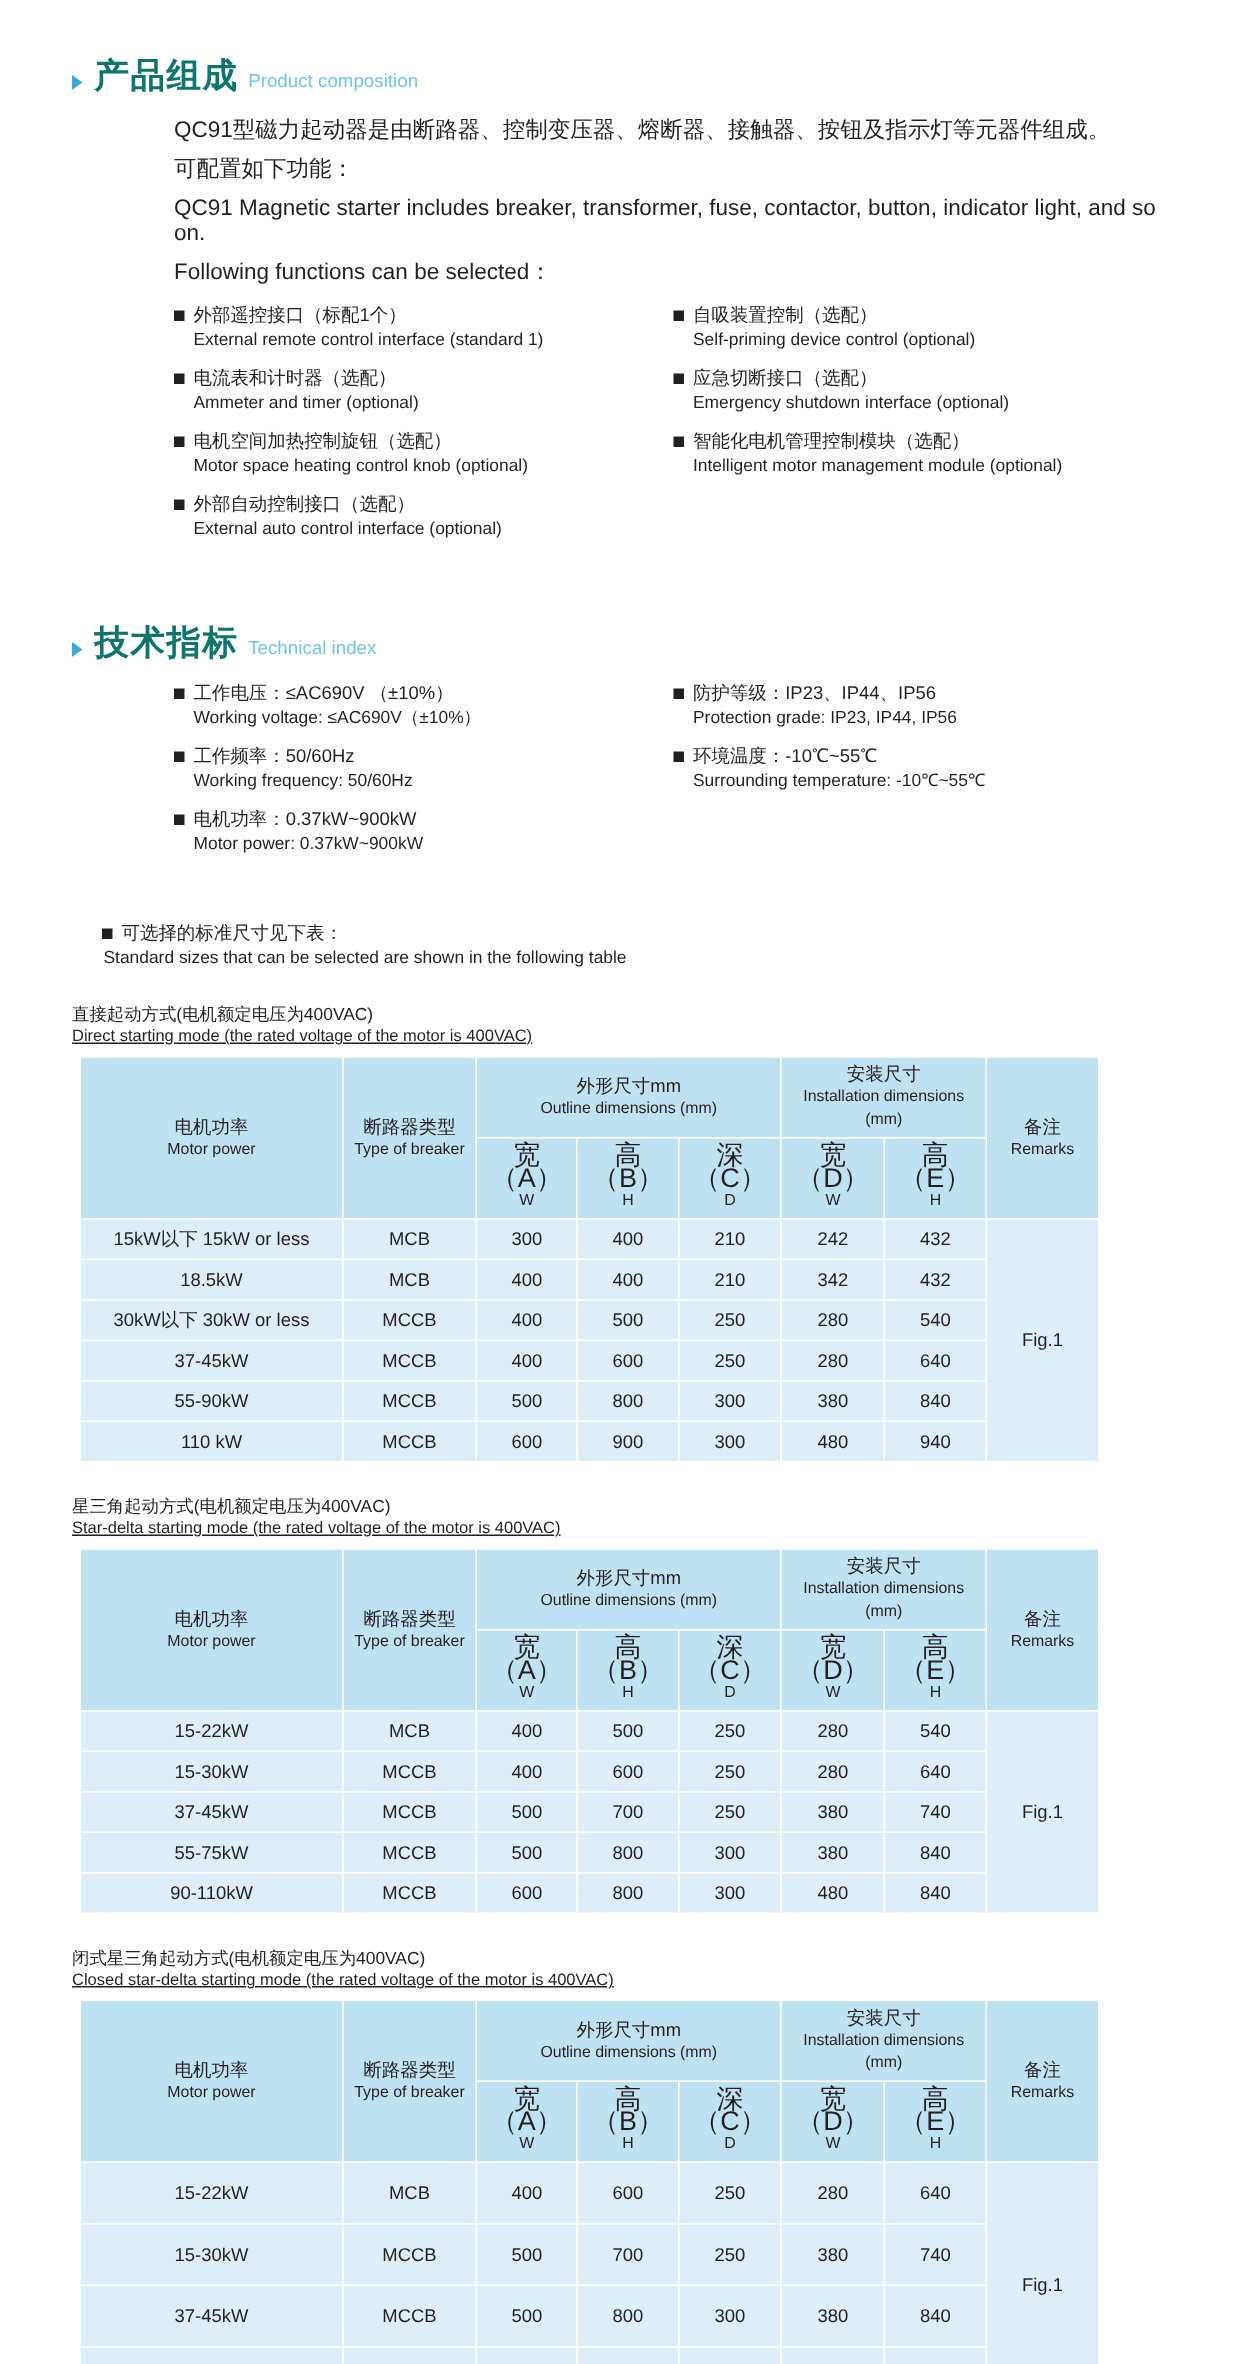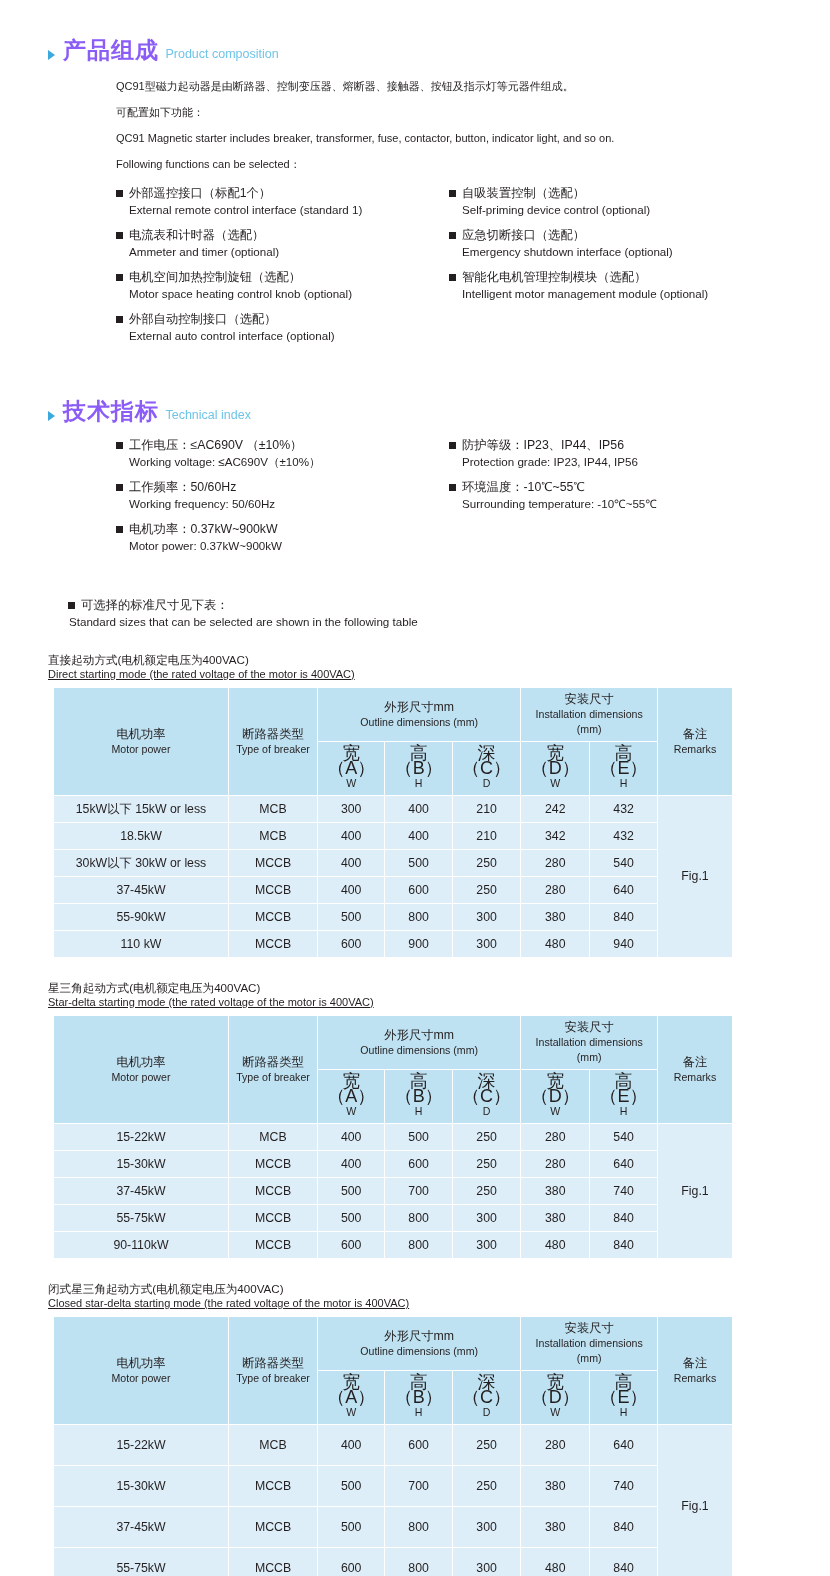--- a/index.html
+++ b/index.html
@@ -40,41 +40,41 @@
     border-bottom: 5px solid transparent;
     margin-top: 14px;
     margin-right: 8px;
     flex: none;
   }
   .sec-titles {
     display: block;
   }
   .sec-cn {
     font-size: 23px;
-    color: #8b5cf6;
+    color: #0f766e;
     font-weight: bold;
     letter-spacing: 1px;
     line-height: 28px;
   }
   .sec-en {
     font-size: 12.5px;
     color: #6fc4e8;
     line-height: 18px;
     margin-left: 2px;
     margin-top: 2px;
   }
 
   
   .intro {
     margin-left: 68px;
     margin-top: 14px;
   }
   .intro p {
     margin: 0 0 9px 0;
-    font-size: 11px;
+    font-size: 15px;
     line-height: 17px;
     color: #231f20;
   }
 
   
   .features {
     margin-left: 68px;
     margin-top: 12px;
     display: flex;
     gap: 0px;

